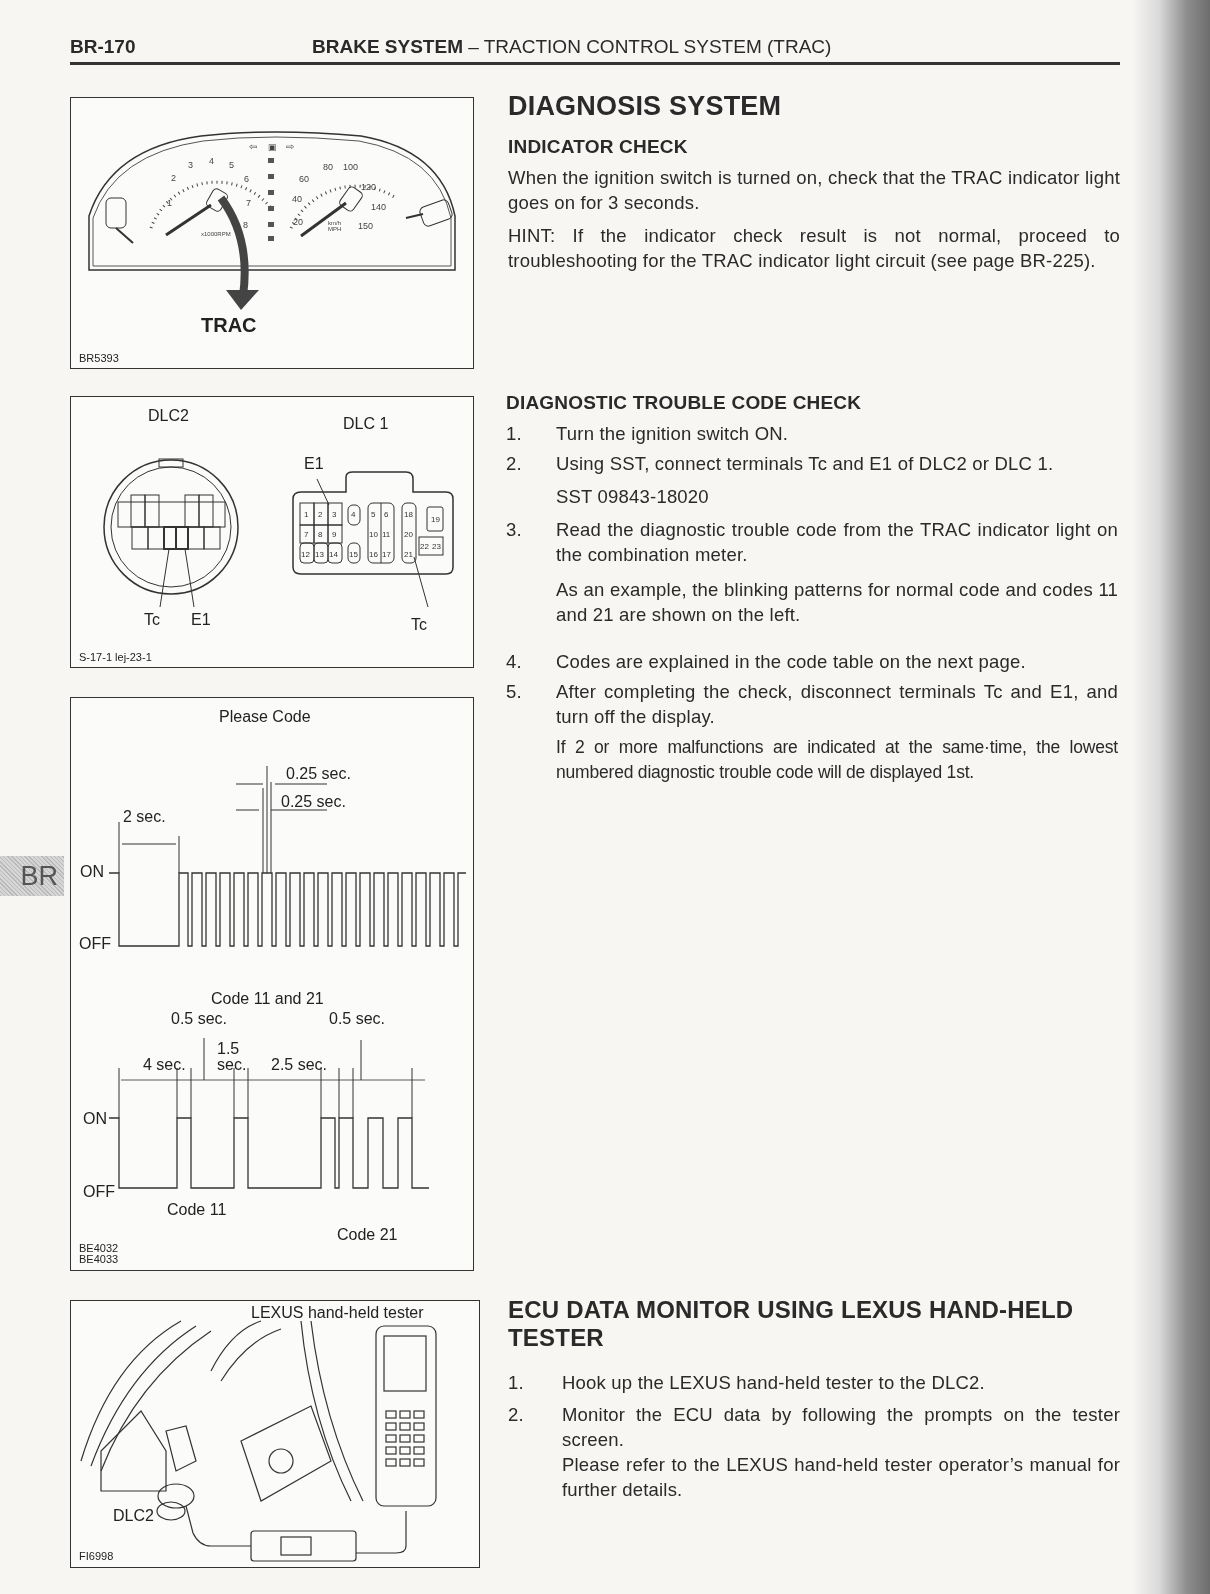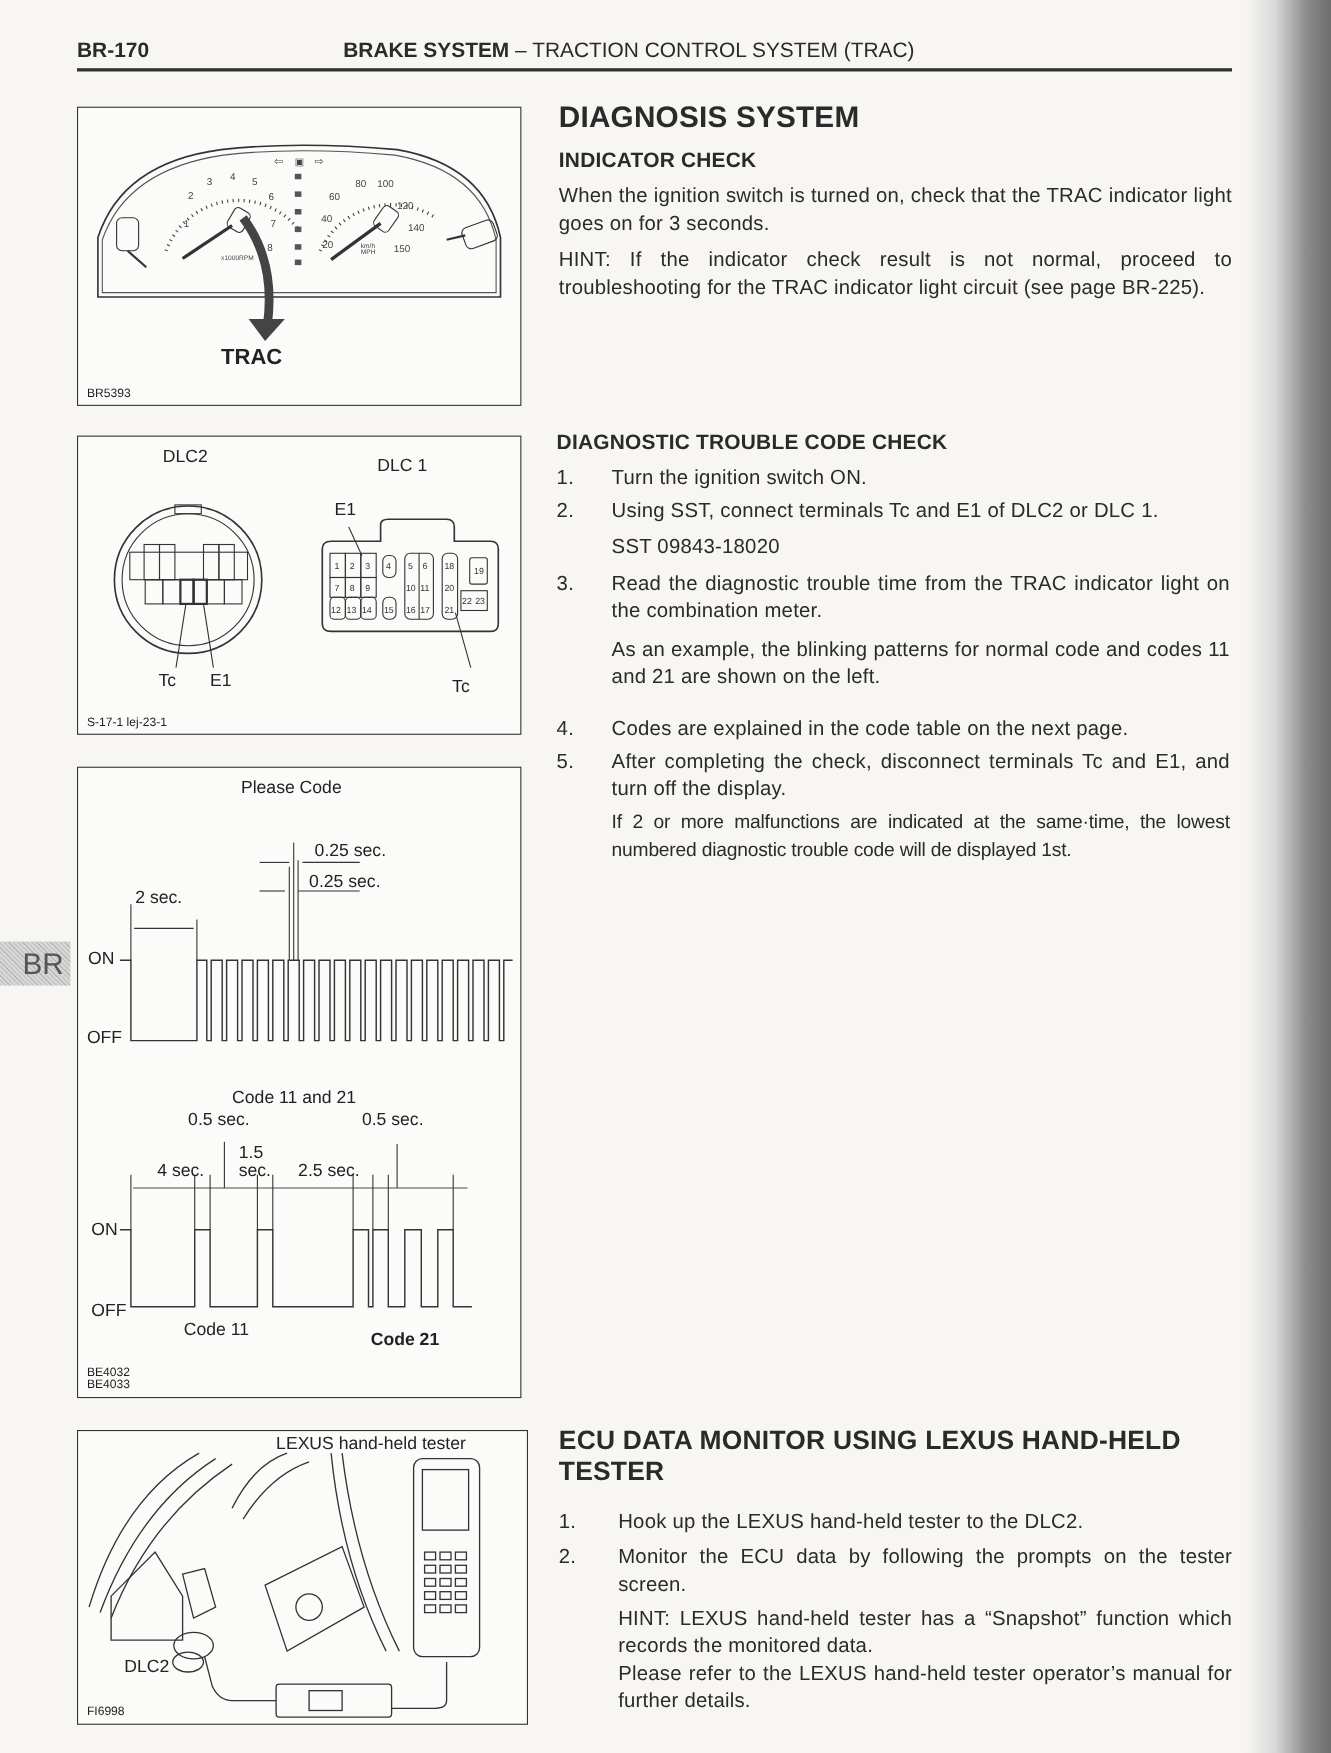--- a/index.html
+++ b/index.html
@@ -230,21 +230,21 @@
   <span class="fig-label" style="left:140px;top:268px;margin-top:24px;">Code 11 and 21</span>
   <span class="fig-label" style="left:100px;top:312px;">0.5 sec.</span>
   <span class="fig-label" style="left:258px;top:312px;">0.5 sec.</span>
   <span class="fig-label" style="left:146px;top:342px;">1.5</span>
   <span class="fig-label" style="left:72px;top:358px;">4 sec.</span>
   <span class="fig-label" style="left:146px;top:358px;">sec.</span>
   <span class="fig-label" style="left:200px;top:358px;">2.5 sec.</span>
   <span class="fig-label" style="left:12px;top:412px;">ON</span>
   <span class="fig-label" style="left:12px;top:485px;">OFF</span>
   <span class="fig-label" style="left:96px;top:503px;">Code 11</span>
-  <span class="fig-label" style="left:266px;top:512px;font-weight:bold;">Code 21</span>
+  <span class="fig-label" style="left:266px;top:528px;">Code 21</span>
   <span class="fig-id" style="top:544px;">BE4032</span>
   <span class="fig-id" style="top:555px;">BE4033</span>
 </div>
 
 <div class="figure" style="left:70px;top:1300px;width:408px;height:266px;">
   <span class="fig-label" style="left:180px;top:3px;">LEXUS hand-held tester</span>
   <svg width="408" height="266">
     <g fill="none" stroke="#333" stroke-width="1.2">
       <path d="M10 160 Q40 60 110 20"></path>
         <path d="M20 165 Q55 70 125 25"></path>
@@ -293,26 +293,25 @@
   <h2 class="h-sub" style="margin-top:14px;">INDICATOR CHECK</h2>
   <p class="para" style="margin-top:6px;">When the ignition switch is turned on, check that the TRAC indicator light goes on for 3 seconds.</p>
   <p class="para" style="margin-top:8px;">HINT:  If the indicator check result is not normal, proceed to troubleshooting for the TRAC indicator light circuit (see page BR-225).</p>
 </div>
 
 <div class="text-col" style="top:390px;left:506px;">
   <h2 class="h-sub">DIAGNOSTIC TROUBLE CODE CHECK</h2>
   <p class="step" style="margin-top:6px;"><span class="num">1.</span><span>Turn the ignition switch ON.</span></p>
   <p class="step" style="margin-top:5px;"><span class="num">2.</span><span>Using SST, connect terminals Tc and E1 of DLC2 or DLC 1.</span></p>
   <p class="indent" style="margin-top:8px;">SST  09843-18020</p>
-  <p class="step" style="margin-top:8px;"><span class="num">3.</span><span>Read the diagnostic trouble time from the TRAC indicator light on the combination meter.</span></p>
+  <p class="step" style="margin-top:8px;"><span class="num">3.</span><span>Read the diagnostic trouble code from the TRAC indicator light on the combination meter.</span></p>
   <p class="indent" style="margin-top:10px;">As an example, the blinking patterns for normal code and codes 11 and 21 are shown on the left.</p>
   <p class="step" style="margin-top:22px;"><span class="num">4.</span><span>Codes are explained in the code table on the next page.</span></p>
   <p class="step" style="margin-top:5px;"><span class="num">5.</span><span>After completing the check, disconnect terminals Tc and E1, and turn off the display.</span></p>
   <p class="indent condensed" style="margin-top:6px;">If 2 or more malfunctions are indicated at the same·time, the lowest numbered diagnostic trouble code will de displayed 1st.</p>
 </div>
 
 <div class="text-col" style="top:1296px;">
   <h1 class="h-main" style="font-size:24px;">ECU DATA MONITOR USING LEXUS HAND-HELD TESTER</h1>
   <p class="step" style="margin-top:18px;padding-left:54px;"><span class="num">1.</span><span>Hook up the LEXUS hand-held tester to the DLC2.</span></p>
   <p class="step" style="margin-top:7px;padding-left:54px;"><span class="num">2.</span><span>Monitor the ECU data by following the prompts on the tester screen.</span></p>
-  <p class="indent" style="margin-top:6px;padding-left:54px;">HINT:  LEXUS hand-held tester has a “Snapshot” func­tion which records the monitored data.</p>
   <p class="indent" style="padding-left:54px;">Please refer to the LEXUS hand-held tester operator’s manual for further details.</p>
 </div>
 
 </body></html>

